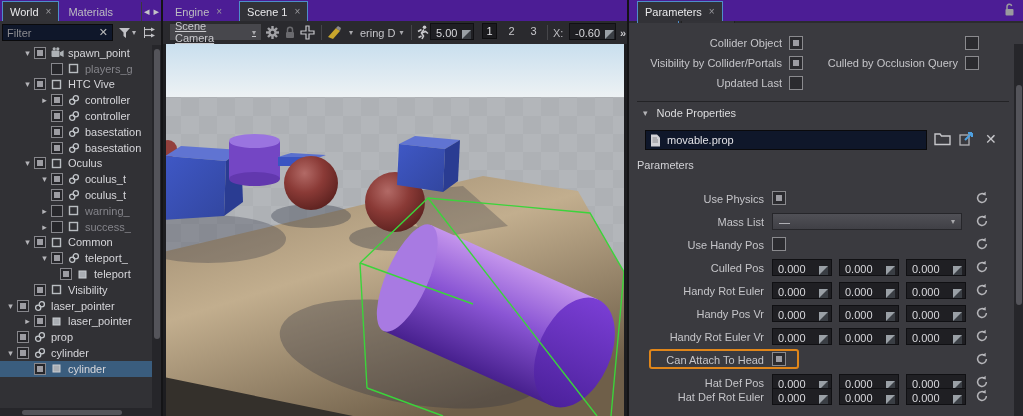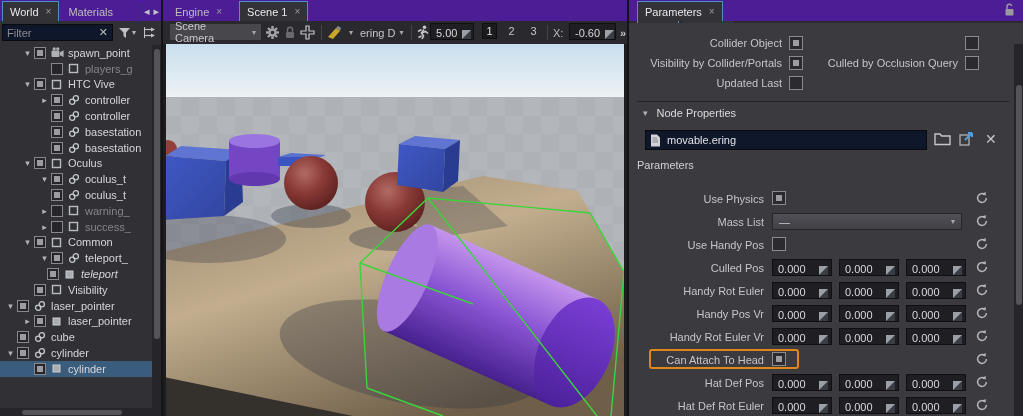--- a/index.html
+++ b/index.html
@@ -239,21 +239,21 @@
           <span class="arr">▾</span>
           <span class="cb on"></span>
           <span class="ticon">
             <svg width="12" height="12" fill="none" stroke="#c3c7cb" stroke-width="1.3">
               <circle cx="4.2" cy="7.8" r="2.6"></circle>
               <circle cx="7.8" cy="4.2" r="2.6"></circle>
             </svg>
           </span>
           <span class="tlabel">teleport_</span>
         </div>
-        <div class="trow" style="padding-left: 34px; font-style: italic;">
+        <div class="trow" style="padding-left: 47px;">
           <span class="arr"></span>
           <span class="cb on"></span>
           <span class="ticon">
             <svg width="11" height="11">
               <rect x="2" y="2" width="7" height="7" fill="#a9adb3" stroke="#caced2" stroke-width="1"></rect>
             </svg>
           </span>
           <span class="tlabel">teleport</span>
         </div>
         <div class="trow" style="padding-left: 21px;">
@@ -289,21 +289,21 @@
         </div>
         <div class="trow" style="padding-left: 4px;">
           <span class="arr"></span>
           <span class="cb on"></span>
           <span class="ticon">
             <svg width="12" height="12" fill="none" stroke="#c3c7cb" stroke-width="1.3">
               <circle cx="4.2" cy="7.8" r="2.6"></circle>
               <circle cx="7.8" cy="4.2" r="2.6"></circle>
             </svg>
           </span>
-          <span class="tlabel">cube</span>
+          <span class="tlabel">prop</span>
         </div>
         <div class="trow" style="padding-left: 4px;">
           <span class="arr">▾</span>
           <span class="cb on"></span>
           <span class="ticon">
             <svg width="12" height="12" fill="none" stroke="#c3c7cb" stroke-width="1.3">
               <circle cx="4.2" cy="7.8" r="2.6"></circle>
               <circle cx="7.8" cy="4.2" r="2.6"></circle>
             </svg>
           </span>
@@ -334,21 +334,21 @@
       <span>Engine</span>
       <span class="tabx">×</span>
     </div>
     <div class="tab active" style="margin-left:8px;">
       <span>Scene 1</span>
       <span class="tabx">×</span>
     </div>
   </div>
 
   <div id="vp-toolbar" class="abs">
-    <div class="vtb dd" style="left:6px;width:93px;justify-content:flex-start;">
+    <div class="vtb dd" style="left:6px;width:93px;justify-content:flex-start;text-decoration:underline;">
       <span>Scene Camera</span>
       <span style="font-size:8px;color:#a8a8ac;">▾</span>
     </div>
     <span class="vtb" style="left:102px;">
       <svg width="15" height="15" viewBox="0 0 15 15">
           <g stroke="#a2a2a6" stroke-width="2.4">
             <line x1="7.5" y1="1" x2="7.5" y2="14"></line>
             <line x1="1" y1="7.5" x2="14" y2="7.5"></line>
             <line x1="3" y1="3" x2="12" y2="12"></line>
             <line x1="12" y1="3" x2="3" y2="12"></line>
@@ -552,21 +552,21 @@
 
     <div class="input abs" style="left:16px;top:130px;width:282px;height:20px;gap:6px;color:#e2e2e6;">
       <svg width="11" height="13" viewBox="0 0 11 13">
           <path d="M1 0.5h6l3 3v9H1z" fill="#d2d2d6"></path>
           <g stroke="#8a8a8e" stroke-width="1">
             <line x1="2.5" y1="4" x2="7" y2="4"></line>
             <line x1="2.5" y1="6" x2="8" y2="6"></line>
             <line x1="2.5" y1="8" x2="8" y2="8"></line>
           </g>
         </svg>
-      <span>movable.ering</span>
+      <span>movable.prop</span>
     </div>
     <span class="abs" style="left:305px;top:131px;">
       <svg width="17" height="15" viewBox="0 0 17 15">
           <path d="M1 3h5l1.5 2H16v8.5H1z" fill="none" stroke="#c6c6ca" stroke-width="1.4"></path>
         </svg>
     </span>
     <span class="abs" style="left:330px;top:130px;">
       <svg width="16" height="16" viewBox="0 0 16 16">
           <rect x="1" y="5" width="9" height="10" fill="none" stroke="#b2b2b6" stroke-width="1.3"></rect>
           <path d="M6 10 13 3M13 3h-4M13 3v4" stroke="#4ea0e0" stroke-width="2" fill="none"></path>
@@ -701,21 +701,21 @@
           </div>
           <div class="spin" style="position: absolute; top: 0px; width: 60px; left: 269px;">
             <span>0.000</span>
             <span class="grip"></span>
           </div>
           <span class="reset" style="left: 338px; top: 1px;"><svg width="14" height="14" viewBox="0 0 14 14">
               <path d="M11.4 7a4.4 4.4 0 1 1-1.4-3.2" fill="none" stroke="#b6b6ba" stroke-width="1.5"></path>
               <path d="M10.6 0.8 10.8 4.4 7.3 3.6Z" fill="#b6b6ba"></path>
             </svg></span>
         </div>
-        <div class="prow" style="top: 397px;">
+        <div class="prow" style="top: 388px;">
           <span class="plabel">Hat Def Rot Euler</span>
           <div class="spin" style="position: absolute; top: 0px; width: 60px; left: 135px;">
             <span>0.000</span>
             <span class="grip"></span>
           </div>
           <div class="spin" style="position: absolute; top: 0px; width: 60px; left: 202px;">
             <span>0.000</span>
             <span class="grip"></span>
           </div>
           <div class="spin" style="position: absolute; top: 0px; width: 60px; left: 269px;">

